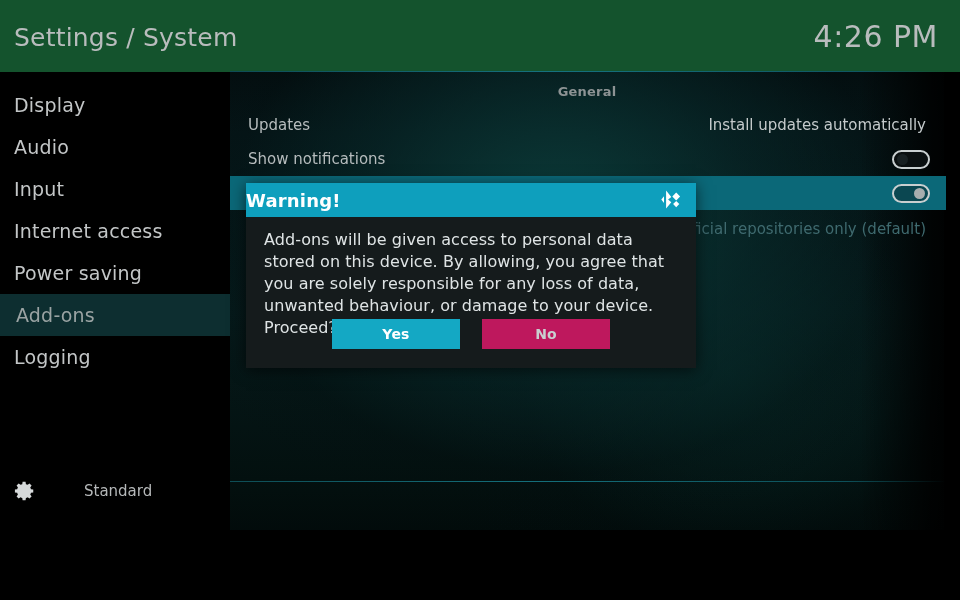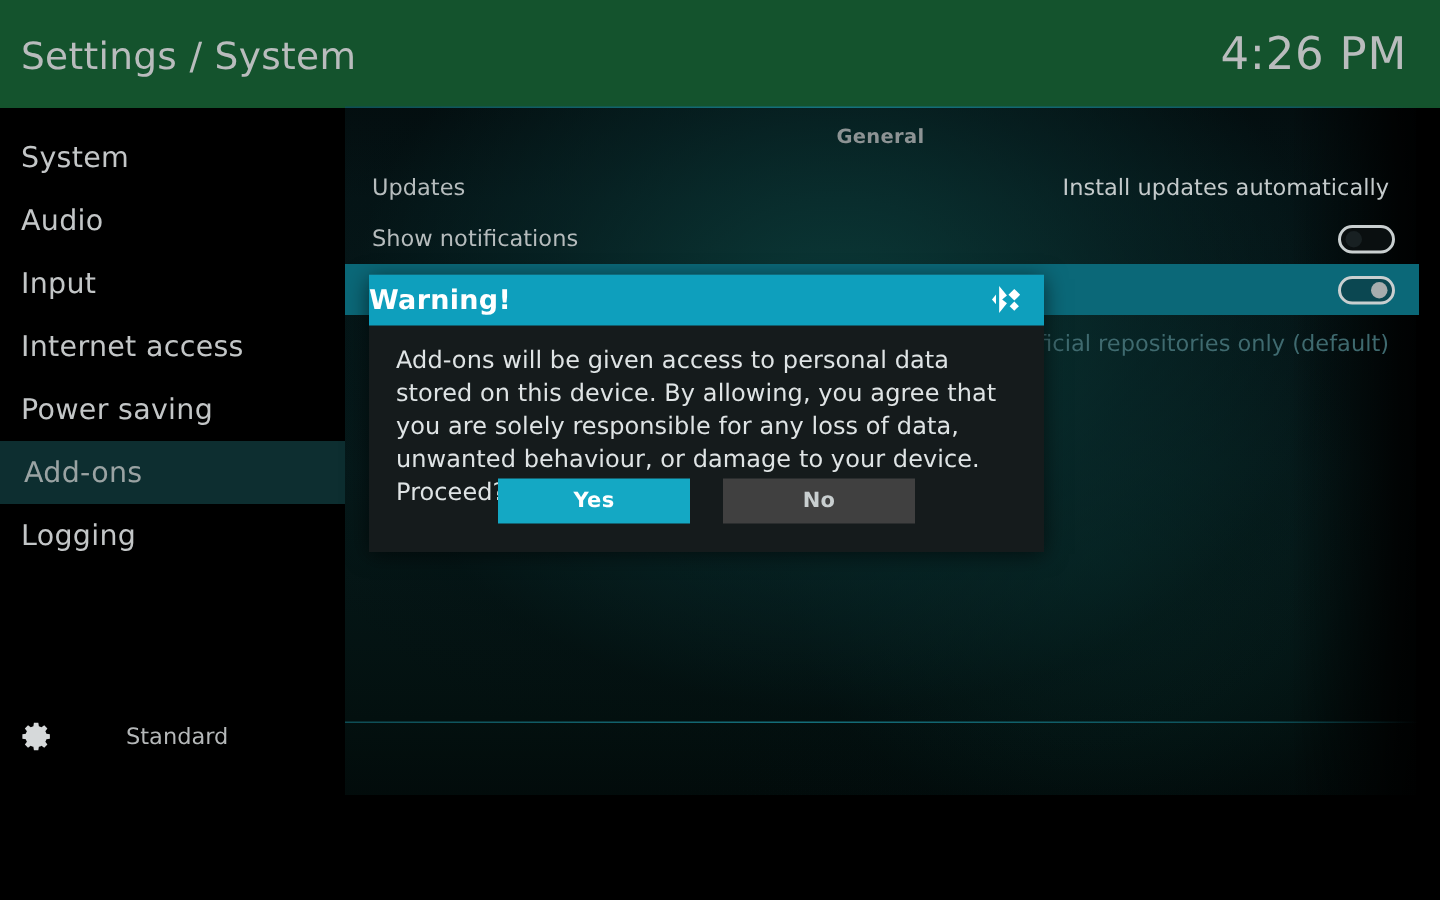--- a/index.html
+++ b/index.html
@@ -194,40 +194,40 @@
   }
   .btn {
     width: 128px; height: 30px;
     display: flex; align-items: center; justify-content: center;
     font-size: 14px; font-weight: 600;
     letter-spacing: 0.2px;
     border: none;
     font-family: "DejaVu Sans", sans-serif;
   }
   .btn.primary { background: #14a8c4; color: #ffffff; }
-  .btn.secondary { background: #404040; color: #c9cfd0; text-align: center; }
+  .btn.secondary { background: #be185d; color: #c9cfd0; text-align: center; }
 </style>
 </head>
 <body>
 
 <div id="screen">
 
   <div class="content-bg"></div>
   <div class="content-bg-right-fade"></div>
   <div class="bottom-black"></div>
 
   <div class="header">
     <div class="header-title">Settings / System</div>
     <div class="header-clock">4:26 PM</div>
   </div>
   <div class="header-rule"></div>
 
   <div class="sidebar">
     <div class="side-item" style="top:12px">
-        <span>System</span>
+        <span>Display</span>
       </div>
     <div class="side-item" style="top:54px">
         <span>Audio</span>
       </div>
     <div class="side-item" style="top:96px">
         <span>Input</span>
       </div>
     <div class="side-item" style="top:138px">
         <span>Internet access</span>
       </div>

